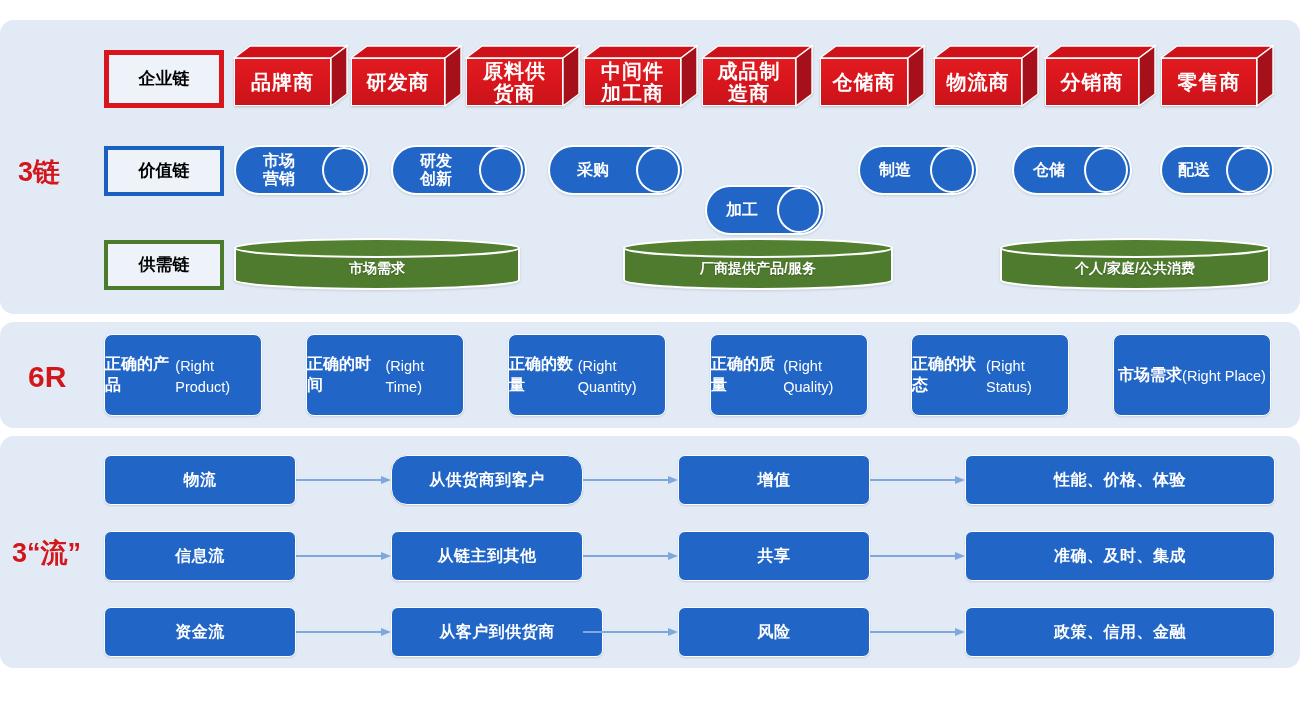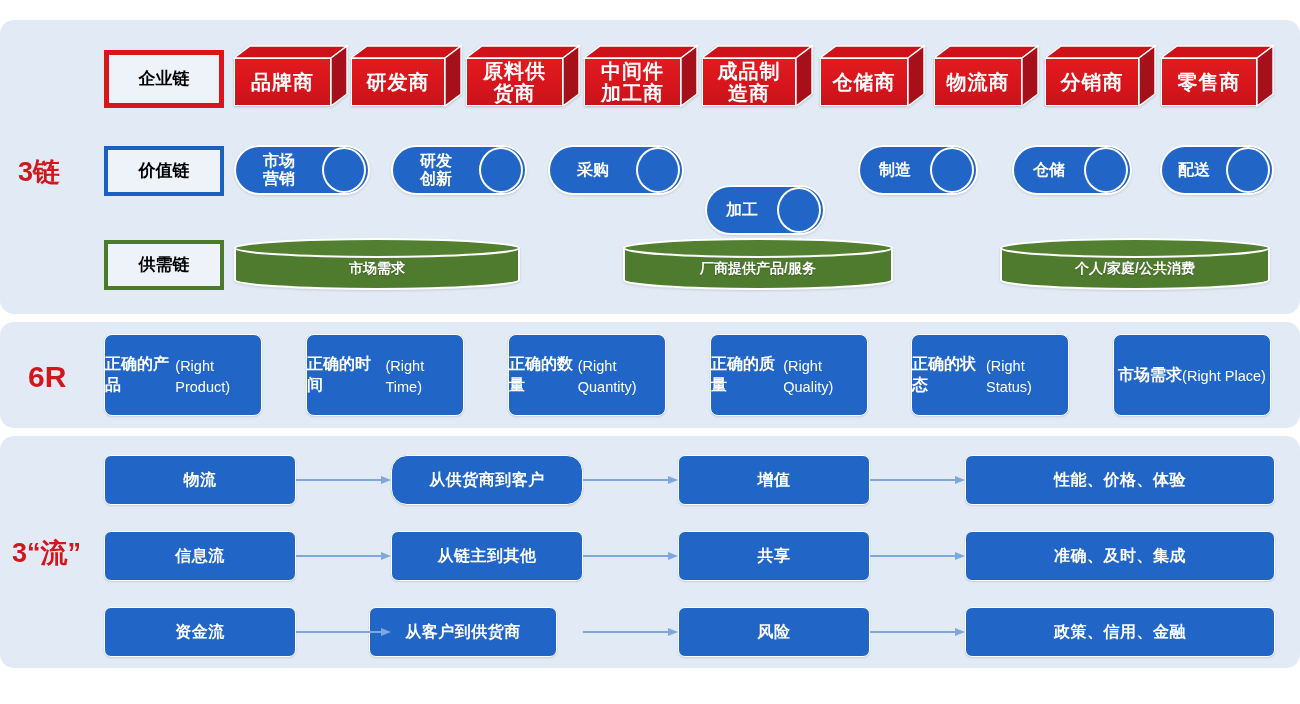--- a/index.html
+++ b/index.html
@@ -415,21 +415,21 @@
          <polygon points="85,2 95,6 85,10" fill="#7ea7dc"></polygon>
        </svg>
       </div>
       <div class="arrow" style="left: 870px; top: 550px; width: 95px;">
         <svg width="95" height="12" viewBox="0 0 95 12">
          <line x1="0" y1="6" x2="86" y2="6" stroke="#7ea7dc" stroke-width="2"></line>
          <polygon points="85,2 95,6 85,10" fill="#7ea7dc"></polygon>
        </svg>
       </div>
       <div class="f-box" style="left: 104px; top: 607px; width: 192px;">资金流</div>
-      <div class="f-box" style="left: 369px; top: 607px; width: 188px;">从客户到供货商</div>
+      <div class="f-box" style="left: 391px; top: 607px; width: 212px;">从客户到供货商</div>
       <div class="f-box" style="left: 678px; top: 607px; width: 192px;">风险</div>
       <div class="f-box" style="left: 965px; top: 607px; width: 310px;">政策、信用、金融</div>
       <div class="arrow" style="left: 296px; top: 626px; width: 95px;">
         <svg width="95" height="12" viewBox="0 0 95 12">
          <line x1="0" y1="6" x2="86" y2="6" stroke="#7ea7dc" stroke-width="2"></line>
          <polygon points="85,2 95,6 85,10" fill="#7ea7dc"></polygon>
        </svg>
       </div>
       <div class="arrow" style="left: 583px; top: 626px; width: 95px;">
         <svg width="95" height="12" viewBox="0 0 95 12">

